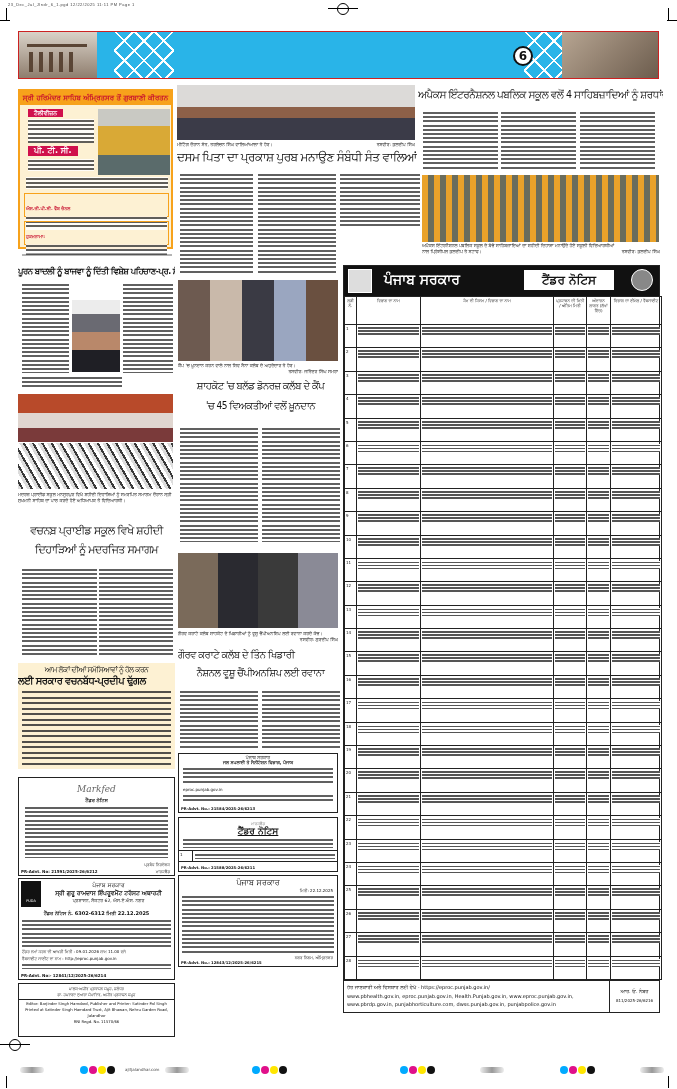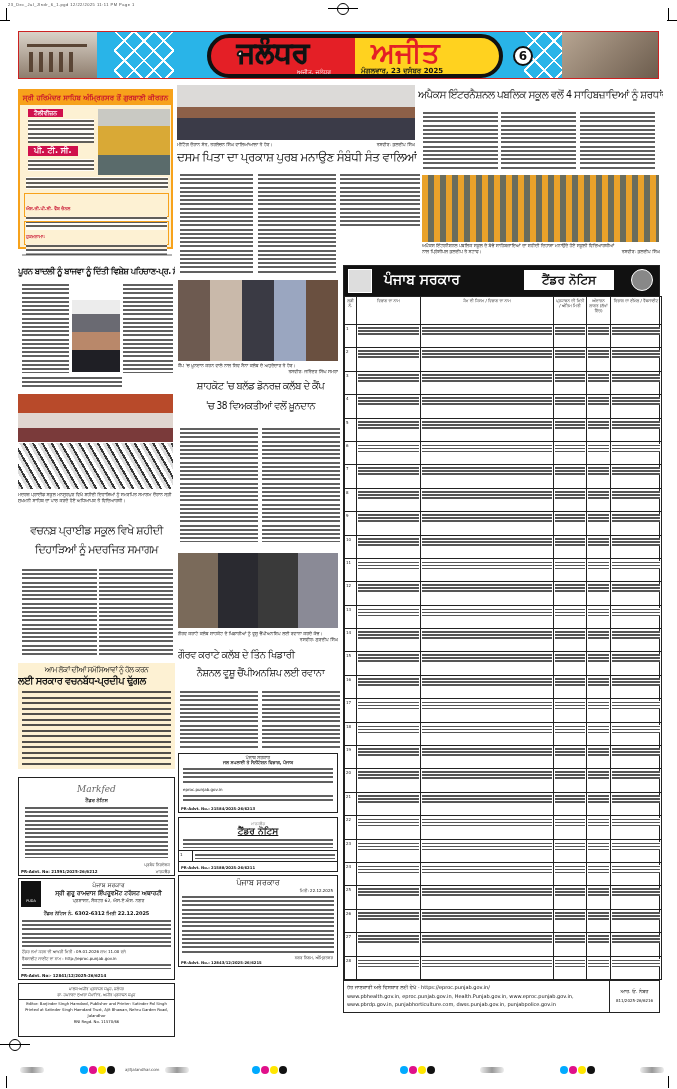--- a/index.html
+++ b/index.html
@@ -70,26 +70,20 @@
   <div class="bldg-l">
     <i style="left:8px;top:12px;width:60px;height:3px"></i>
     <i style="left:10px;top:20px;width:4px;height:20px"></i>
     <i style="left:20px;top:20px;width:4px;height:20px"></i>
     <i style="left:30px;top:20px;width:4px;height:20px"></i>
     <i style="left:40px;top:20px;width:4px;height:20px"></i>
     <i style="left:50px;top:20px;width:4px;height:20px"></i>
   </div>
   <div class="diam" style="left:95px"></div>
   <div class="diam" style="left:505px"></div>
-  <div class="logo-pill">
-    <span class="t1">ਜਲੰਧਰ</span>
-    <span class="t2">ਅਜੀਤ</span>
-    <span class="s1">ਅਜੀਤ, ਜਲੰਧਰ</span>
-    <span class="s2">ਮੰਗਲਵਾਰ, 23 ਦਸੰਬਰ 2025</span>
-  </div>
   <div class="pgno">6</div>
   <div class="bldg-r"></div>
 </header>
 
 <section class="box" style="left:18px;top:89px;width:155px;height:160px;border:2px solid #f7a21b;background:#fdf1d3">
   <div style="background:#f7a21b;color:#c8102e;font-size:7px;font-weight:bold;text-align:center;height:14px;line-height:14px;white-space:nowrap;overflow:hidden">ਸ੍ਰੀ ਹਰਿਮੰਦਰ ਸਾਹਿਬ ਅੰਮ੍ਰਿਤਸਰ ਤੋਂ ਗੁਰਬਾਣੀ ਕੀਰਤਨ</div>
   <div style="position:absolute;left:8px;top:18px;background:#d0104c;color:#fff;font-size:6px;padding:0 6px;font-weight:bold">ਟੈਲੀਵੀਜ਼ਨ</div>
   <div class="gl" style="position:absolute;left:8px;top:28px;width:66px;height:24px"></div>
   <div style="position:absolute;left:8px;top:55px;background:#d0104c;color:#fff;font-size:8px;padding:0 6px;font-weight:bold">ਪੀ. ਟੀ. ਸੀ.</div>
   <div class="gl" style="position:absolute;left:8px;top:68px;width:66px;height:12px"></div>
@@ -172,21 +166,21 @@
 <div class="gl abs" style="left:501px;top:111px;width:75px;height:58px"></div>
 <div class="gl abs" style="left:580px;top:111px;width:75px;height:58px"></div>
 <div class="photo" style="left:422px;top:175px;width:237px;height:67px;background:repeating-linear-gradient(90deg,#e9a22a 0 6px,#6a6d5c 6px 12px),linear-gradient(#bbb,#555)"></div>
 <p class="cap abs" style="left:422px;top:243px;width:200px;height:13px">ਅਪੈਕਸ ਇੰਟਰਨੈਸ਼ਨਲ ਪਬਲਿਕ ਸਕੂਲ ਦੇ ਬੱਚੇ ਸਾਹਿਬਜ਼ਾਦਿਆਂ ਦਾ ਸ਼ਹੀਦੀ ਦਿਹਾੜਾ ਮਨਾਉਂਦੇ ਹੋਏ ਸਕੂਲੀ ਵਿਦਿਆਰਥੀਆਂ ਨਾਲ ਪ੍ਰਿੰਸੀਪਲ ਕੁਲਦੀਪ ਤੇ ਸਟਾਫ।</p>
 <p class="cap abs" style="left:610px;top:249px;width:50px;text-align:right;white-space:nowrap">ਤਸਵੀਰ: ਕੁਲਦੀਪ ਸਿੰਘ</p>
 
 <div class="photo" style="left:178px;top:280px;width:160px;height:81px;background:linear-gradient(90deg,#6d5a50 0 20%,#c9b9aa 20% 40%,#3a3a44 40% 60%,#9aa6c0 60% 80%,#6a5040 80%)"></div>
 <p class="cap abs" style="left:178px;top:363px;width:160px;height:6px;white-space:nowrap">ਕੈਂਪ 'ਚ ਖੂਨਦਾਨ ਕਰਨ ਵਾਲੇ ਨਾਲ ਸ਼ਿਵ ਸੈਨਾ ਕਲੱਬ ਦੇ ਅਹੁਦੇਦਾਰ ਤੇ ਹੋਰ।</p>
 <p class="cap abs" style="left:240px;top:369px;width:98px;text-align:right;white-space:nowrap">ਤਸਵੀਰ: ਜਤਿੰਦਰ ਸਿੰਘ ਸਮਰਾ</p>
 <h2 class="hl abs" style="left:178px;top:380px;width:165px;font-size:10px;text-align:center;font-weight:normal">ਸ਼ਾਹਕੋਟ 'ਚ ਬਲੱਡ ਡੋਨਰਜ਼ ਕਲੱਬ ਦੇ ਕੈਂਪ</h2>
-<h2 class="hl abs" style="left:178px;top:400px;width:165px;font-size:10px;text-align:center;font-weight:normal">'ਚ 38 ਵਿਅਕਤੀਆਂ ਵਲੋਂ ਖ਼ੂਨਦਾਨ</h2>
+<h2 class="hl abs" style="left:178px;top:400px;width:165px;font-size:10px;text-align:center;font-weight:normal">'ਚ 45 ਵਿਅਕਤੀਆਂ ਵਲੋਂ ਖ਼ੂਨਦਾਨ</h2>
 <div class="gl abs" style="left:180px;top:427px;width:78px;height:115px"></div>
 <div class="gl abs" style="left:262px;top:427px;width:78px;height:115px"></div>
 
 <div class="photo" style="left:178px;top:553px;width:160px;height:75px;background:linear-gradient(90deg,#7a6a5a 0 25%,#2a2a30 25% 50%,#3a3a3a 50% 75%,#8a8a96 75%)"></div>
 <p class="cap abs" style="left:178px;top:631px;width:160px;height:6px;white-space:nowrap">ਗੌਰਵ ਕਰਾਟੇ ਕਲੱਬ ਸ਼ਾਹਕੋਟ ਦੇ ਖਿਡਾਰੀਆਂ ਨੂੰ ਵੂਸ਼ੂ ਚੈਂਪੀਅਨਸ਼ਿਪ ਲਈ ਰਵਾਨਾ ਕਰਦੇ ਕੋਚ।</p>
 <p class="cap abs" style="left:260px;top:637px;width:78px;text-align:right;white-space:nowrap">ਤਸਵੀਰ: ਗੁਰਦੀਪ ਸਿੰਘ</p>
 <h2 class="hl abs" style="left:178px;top:649px;width:165px;font-size:10px;font-weight:normal">ਗੌਰਵ ਕਰਾਟੇ ਕਲੱਬ ਦੇ ਤਿੰਨ ਖਿਡਾਰੀ</h2>
 <h2 class="hl abs" style="left:178px;top:667px;width:165px;font-size:10px;text-align:center;font-weight:normal">ਨੈਸ਼ਨਲ ਵੂਸ਼ੂ ਚੈਂਪੀਅਨਸ਼ਿਪ ਲਈ ਰਵਾਨਾ</h2>
 <div class="gl abs" style="left:180px;top:690px;width:78px;height:58px"></div>
 <div class="gl abs" style="left:262px;top:690px;width:78px;height:58px"></div>

